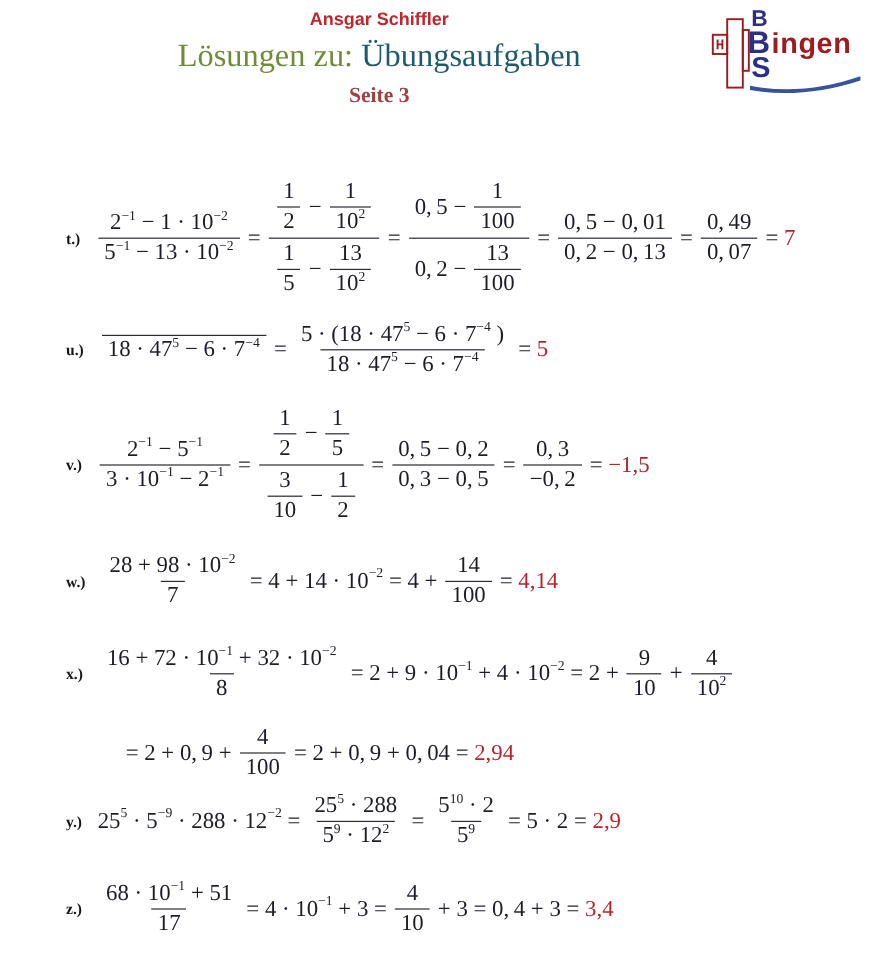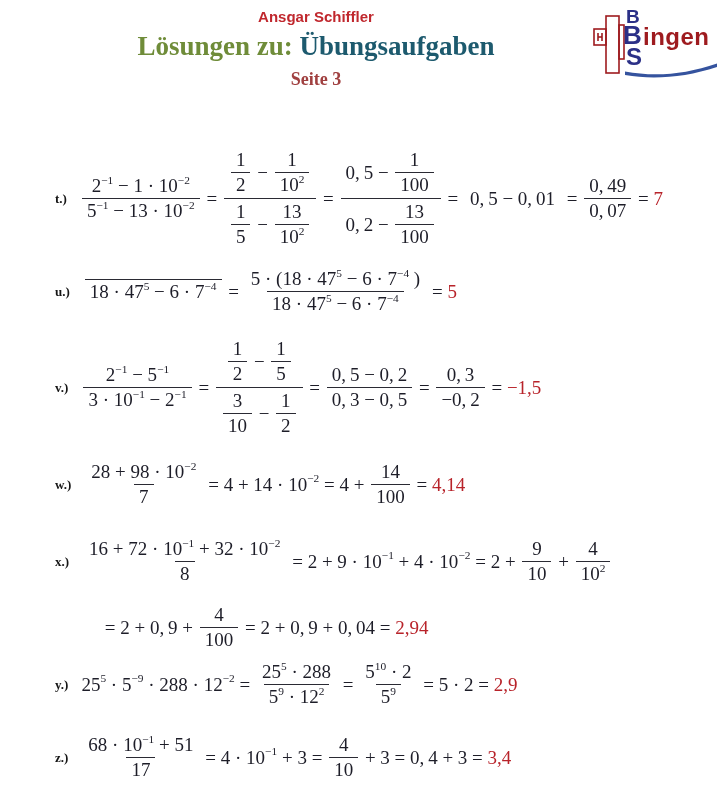--- a/index.html
+++ b/index.html
@@ -3,21 +3,21 @@
 <meta charset="utf-8">
 <style>
   html,body{margin:0;padding:0;background:#ffffff;}
   .page{position:relative;width:726px;height:805px;background:#ffffff;overflow:hidden;
         font-family:"Liberation Serif",serif;}
 
   
   .header{position:absolute;top:0;left:10px;width:612px;text-align:center;}
   .author{font-family:"Liberation Sans",sans-serif;font-weight:bold;font-size:15px;
           color:#c0272d;margin-top:8px;}
-  .title{margin:6px 0 0 0;font-size:27px;font-weight:bold;line-height:31px;color:#1d5a6e;}
+  .title{margin:6px 0 0 0;font-size:27px;font-weight:normal;line-height:31px;color:#1d5a6e;}
   .t-green{color:#6f8c39;}
   .t-teal{color:#1d5a6e;}
   .page-num{font-size:18px;font-weight:bold;color:#a04040;margin-top:7px;}
 
   
   .logo{position:absolute;top:5px;left:592px;width:132px;height:78px;
         font-family:"Liberation Sans",sans-serif;font-weight:bold;}
   .logo span{position:absolute;line-height:1;}
   .lB1{left:34px;top:2px;font-size:19px;color:#2b3087;}
   .lB2{left:31px;top:17px;font-size:26px;color:#2b3087;}
@@ -89,20 +89,21 @@
           <span class="den"><span class="frac"><span class="num"><span class="mtext">1</span></span><span class="den"><span class="mtext">5</span></span></span><span class="mtext"> − </span><span class="frac"><span class="num"><span class="mtext">13</span></span><span class="den"><span class="mtext">10<sup>2</sup></span></span></span></span>
         </span>
         <span class="mtext"> = </span>
         <span class="frac">
           <span class="num"><span class="mtext">0, 5 − </span><span class="frac"><span class="num"><span class="mtext">1</span></span><span class="den"><span class="mtext">100</span></span></span></span>
           <span class="den"><span class="mtext">0, 2 − </span><span class="frac"><span class="num"><span class="mtext">13</span></span><span class="den"><span class="mtext">100</span></span></span></span>
         </span>
         <span class="mtext"> = </span>
         <span class="frac">
           <span class="num"><span class="mtext">0, 5 − 0, 01</span></span>
+          <span class="den"><span class="mtext">0, 2 − 0, 13</span></span>
         </span>
         <span class="mtext"> = </span>
         <span class="frac">
           <span class="num"><span class="mtext">0, 49</span></span>
           <span class="den"><span class="mtext">0, 07</span></span>
         </span>
         <span class="mtext"> = </span>
         <span class="mtext answer">7</span>
       </div>
       <div class="mline line-u">

